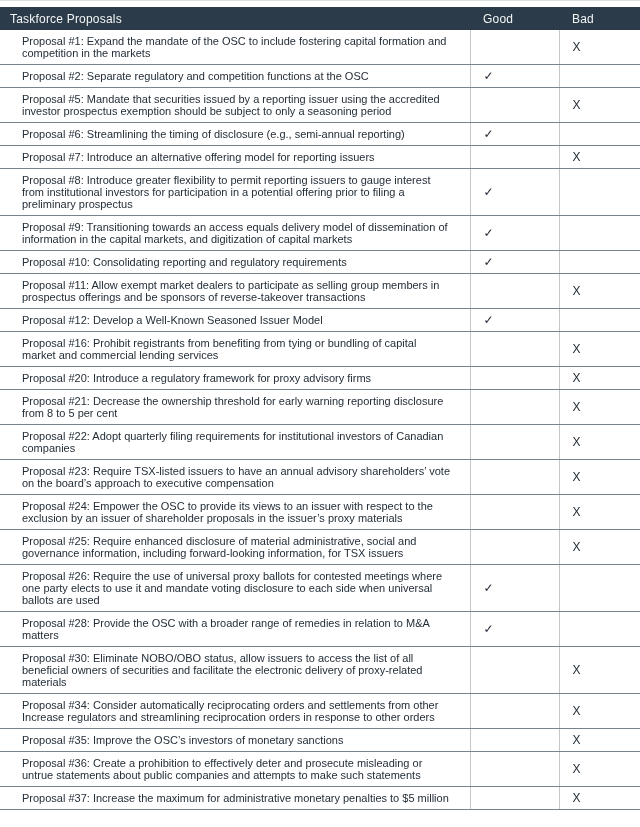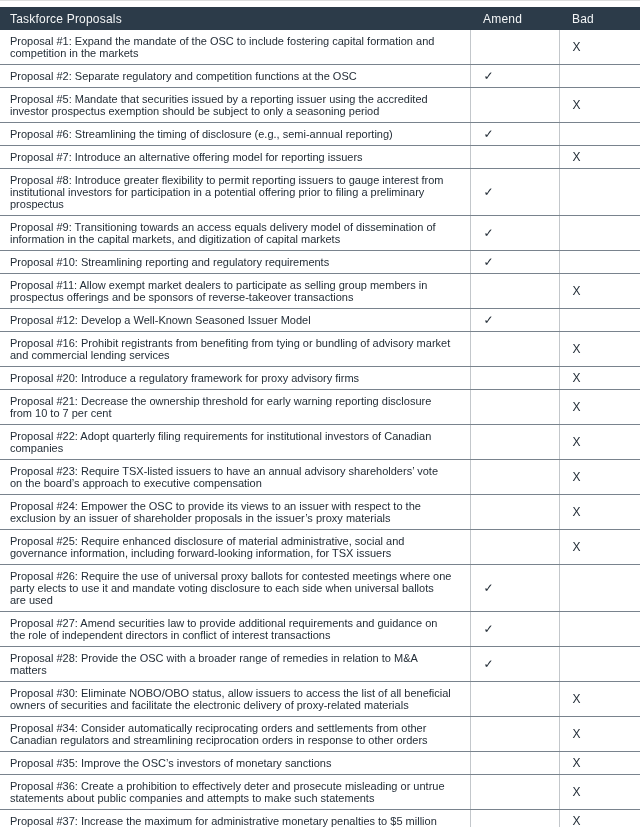--- a/index.html
+++ b/index.html
@@ -44,21 +44,21 @@
   thead th.mark-col { padding-left: 13px; }
   tbody td {
     font-size: 11px;
     line-height: 12px;
     color: var(--body-text);
     vertical-align: middle;
     border-bottom: 1px solid var(--row-border);
     padding: 5px 10px;
   }
   tbody td.label-cell {
-    padding: 5px 18px 5px 10px;
+    padding: 5px 18px 5px 22px;
   }
   tbody td.mark-cell {
     border-left: 1px solid var(--col-border);
     padding: 5px 6px 5px 13px;
     font-size: 12px;
   }
   .mark { display: inline-block; }
 </style>
 </head>
 <body>
@@ -67,21 +67,21 @@
   <div class="top-spacer"></div>
   <table class="proposals">
     <colgroup>
       <col class="c-label">
       <col class="c-good">
       <col class="c-bad">
     </colgroup>
     <thead>
       <tr>
         <th>Taskforce Proposals</th>
-        <th class="mark-col">Amend</th>
+        <th class="mark-col">Good</th>
         <th class="mark-col">Bad</th>
       </tr>
     </thead>
     <tbody>
   <tr>
     <td class="label-cell">Proposal #1: Expand the mandate of the OSC to include fostering capital formation and competition in the markets</td>
     <td class="mark-cell"><span class="mark"></span></td>
     <td class="mark-cell"><span class="mark">X</span></td>
   </tr>
 
@@ -115,51 +115,51 @@
     <td class="mark-cell"><span class="mark"></span></td>
   </tr>
 
   <tr>
     <td class="label-cell">Proposal #9: Transitioning towards an access equals delivery model of dissemination of information in the capital markets, and digitization of capital markets</td>
     <td class="mark-cell"><span class="mark">✓</span></td>
     <td class="mark-cell"><span class="mark"></span></td>
   </tr>
 
   <tr>
-    <td class="label-cell">Proposal #10: Streamlining reporting and regulatory requirements</td>
+    <td class="label-cell">Proposal #10: Consolidating reporting and regulatory requirements</td>
     <td class="mark-cell"><span class="mark">✓</span></td>
     <td class="mark-cell"><span class="mark"></span></td>
   </tr>
 
   <tr>
     <td class="label-cell">Proposal #11: Allow exempt market dealers to participate as selling group members in prospectus offerings and be sponsors of reverse-takeover transactions</td>
     <td class="mark-cell"><span class="mark"></span></td>
     <td class="mark-cell"><span class="mark">X</span></td>
   </tr>
 
   <tr>
     <td class="label-cell">Proposal #12: Develop a Well-Known Seasoned Issuer Model</td>
     <td class="mark-cell"><span class="mark">✓</span></td>
     <td class="mark-cell"><span class="mark"></span></td>
   </tr>
 
   <tr>
-    <td class="label-cell">Proposal #16: Prohibit registrants from benefiting from tying or bundling of advisory market and commercial lending services</td>
+    <td class="label-cell">Proposal #16: Prohibit registrants from benefiting from tying or bundling of capital market and commercial lending services</td>
     <td class="mark-cell"><span class="mark"></span></td>
     <td class="mark-cell"><span class="mark">X</span></td>
   </tr>
 
   <tr>
     <td class="label-cell">Proposal #20: Introduce a regulatory framework for proxy advisory firms</td>
     <td class="mark-cell"><span class="mark"></span></td>
     <td class="mark-cell"><span class="mark">X</span></td>
   </tr>
 
   <tr>
-    <td class="label-cell">Proposal #21: Decrease the ownership threshold for early warning reporting disclosure from 10 to 7 per cent</td>
+    <td class="label-cell">Proposal #21: Decrease the ownership threshold for early warning reporting disclosure from 8 to 5 per cent</td>
     <td class="mark-cell"><span class="mark"></span></td>
     <td class="mark-cell"><span class="mark">X</span></td>
   </tr>
 
   <tr>
     <td class="label-cell">Proposal #22: Adopt quarterly filing requirements for institutional investors of Canadian companies</td>
     <td class="mark-cell"><span class="mark"></span></td>
     <td class="mark-cell"><span class="mark">X</span></td>
   </tr>
 
@@ -180,40 +180,35 @@
     <td class="mark-cell"><span class="mark"></span></td>
     <td class="mark-cell"><span class="mark">X</span></td>
   </tr>
 
   <tr>
     <td class="label-cell">Proposal #26: Require the use of universal proxy ballots for contested meetings where one party elects to use it and mandate voting disclosure to each side when universal ballots are used</td>
     <td class="mark-cell"><span class="mark">✓</span></td>
     <td class="mark-cell"><span class="mark"></span></td>
   </tr>
 
-  <tr>
-    <td class="label-cell">Proposal #27: Amend securities law to provide additional requirements and guidance on the role of independent directors in conflict of interest transactions</td>
-    <td class="mark-cell"><span class="mark">✓</span></td>
-    <td class="mark-cell"><span class="mark"></span></td>
-  </tr>
 
   <tr>
     <td class="label-cell">Proposal #28: Provide the OSC with a broader range of remedies in relation to M&amp;A matters</td>
     <td class="mark-cell"><span class="mark">✓</span></td>
     <td class="mark-cell"><span class="mark"></span></td>
   </tr>
 
   <tr>
     <td class="label-cell">Proposal #30: Eliminate NOBO/OBO status, allow issuers to access the list of all beneficial owners of securities and facilitate the electronic delivery of proxy-related materials</td>
     <td class="mark-cell"><span class="mark"></span></td>
     <td class="mark-cell"><span class="mark">X</span></td>
   </tr>
 
   <tr>
-    <td class="label-cell">Proposal #34: Consider automatically reciprocating orders and settlements from other Canadian regulators and streamlining reciprocation orders in response to other orders</td>
+    <td class="label-cell">Proposal #34: Consider automatically reciprocating orders and settlements from other Increase regulators and streamlining reciprocation orders in response to other orders</td>
     <td class="mark-cell"><span class="mark"></span></td>
     <td class="mark-cell"><span class="mark">X</span></td>
   </tr>
 
   <tr>
     <td class="label-cell">Proposal #35: Improve the OSC’s investors of monetary sanctions</td>
     <td class="mark-cell"><span class="mark"></span></td>
     <td class="mark-cell"><span class="mark">X</span></td>
   </tr>
 

